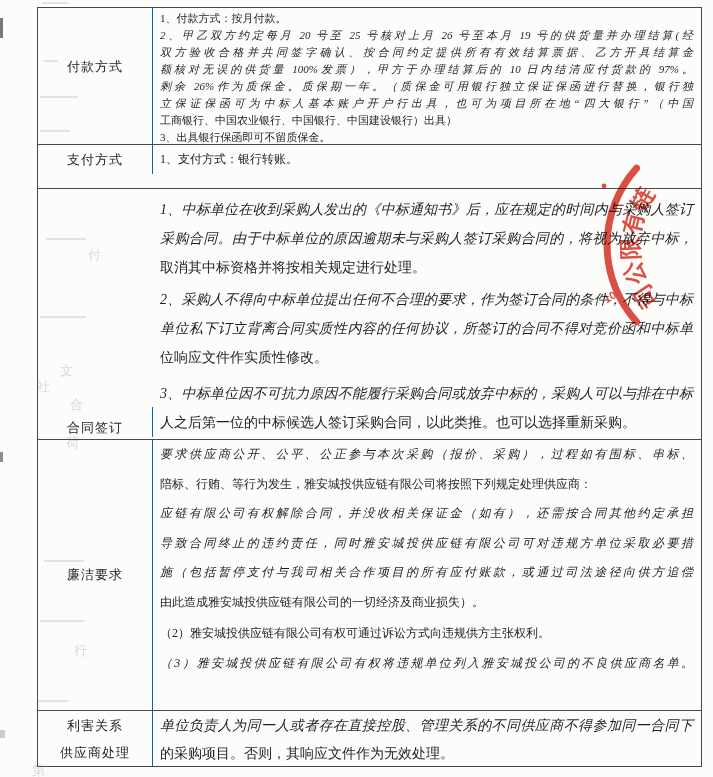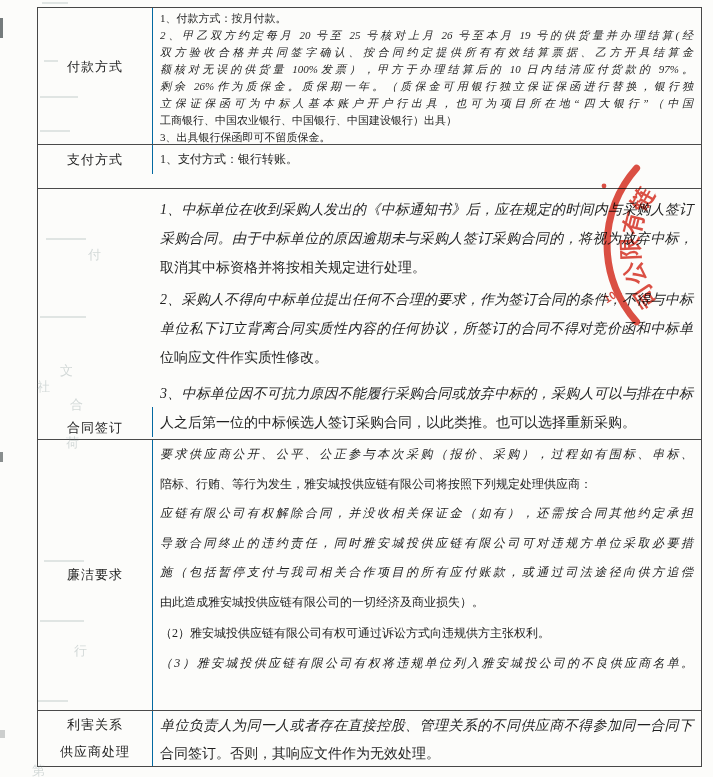--- a/index.html
+++ b/index.html
@@ -35,21 +35,21 @@
   .r3 .content-cell{padding-top:5px;}
   .r4 .line{font-size:12px;line-height:29.5px;}
   .r5 .line{font-size:14px;line-height:28px;}
   .r5 .content-cell{padding-top:1px;}
   .mt3{margin-top:3px;}
   .mt7{margin-top:7px;}
   .mt2{margin-top:2px;}
   .lab-center{justify-content:center;}
   .lab-r1{padding-top:50px;}
   .lab-r3{padding-top:12px;}
-  .lab-two{justify-content:flex-start;line-height:27px;}
+  .lab-two{justify-content:center;line-height:27px;}
   
   .seal-svg{position:absolute;left:0;top:0;width:713px;height:777px;pointer-events:none;mix-blend-mode:multiply;}
   
   .bleed{position:absolute;color:#7d9191;opacity:.32;font-size:13px;pointer-events:none;}
   .bleed-dash{position:absolute;height:2px;background:#8aa0a0;opacity:.25;pointer-events:none;}
   .edge-smudge{position:absolute;background:#3c4446;pointer-events:none;}
 </style>
 </head>
 <body>
 
@@ -114,21 +114,21 @@
       </div>
     </div>
 
     <div class="trow r5 bt" style="top:702px;height:56px;">
       <div class="label-cell lab-two">
         <span>利害关系</span>
         <span>供应商处理</span>
       </div>
       <div class="content-cell">
         <div class="line j">单位负责人为同一人或者存在直接控股、管理关系的不同供应商不得参加同一合同下</div>
-        <div class="line">合同签订。否则，其响应文件作为无效处理。</div>
+        <div class="line">的采购项目。否则，其响应文件作为无效处理。</div>
       </div>
     </div>
 
   </div>
 
   <svg class="seal-svg" viewBox="0 0 713 777">
     <g fill="#d9382b" stroke="none" opacity="0.88">
 
       <path d="M 636.6 168.1 A 115 115 0 0 0 636.6 321.9" fill="none" stroke="#d9382b" stroke-width="7" stroke-linecap="round"></path>
 

